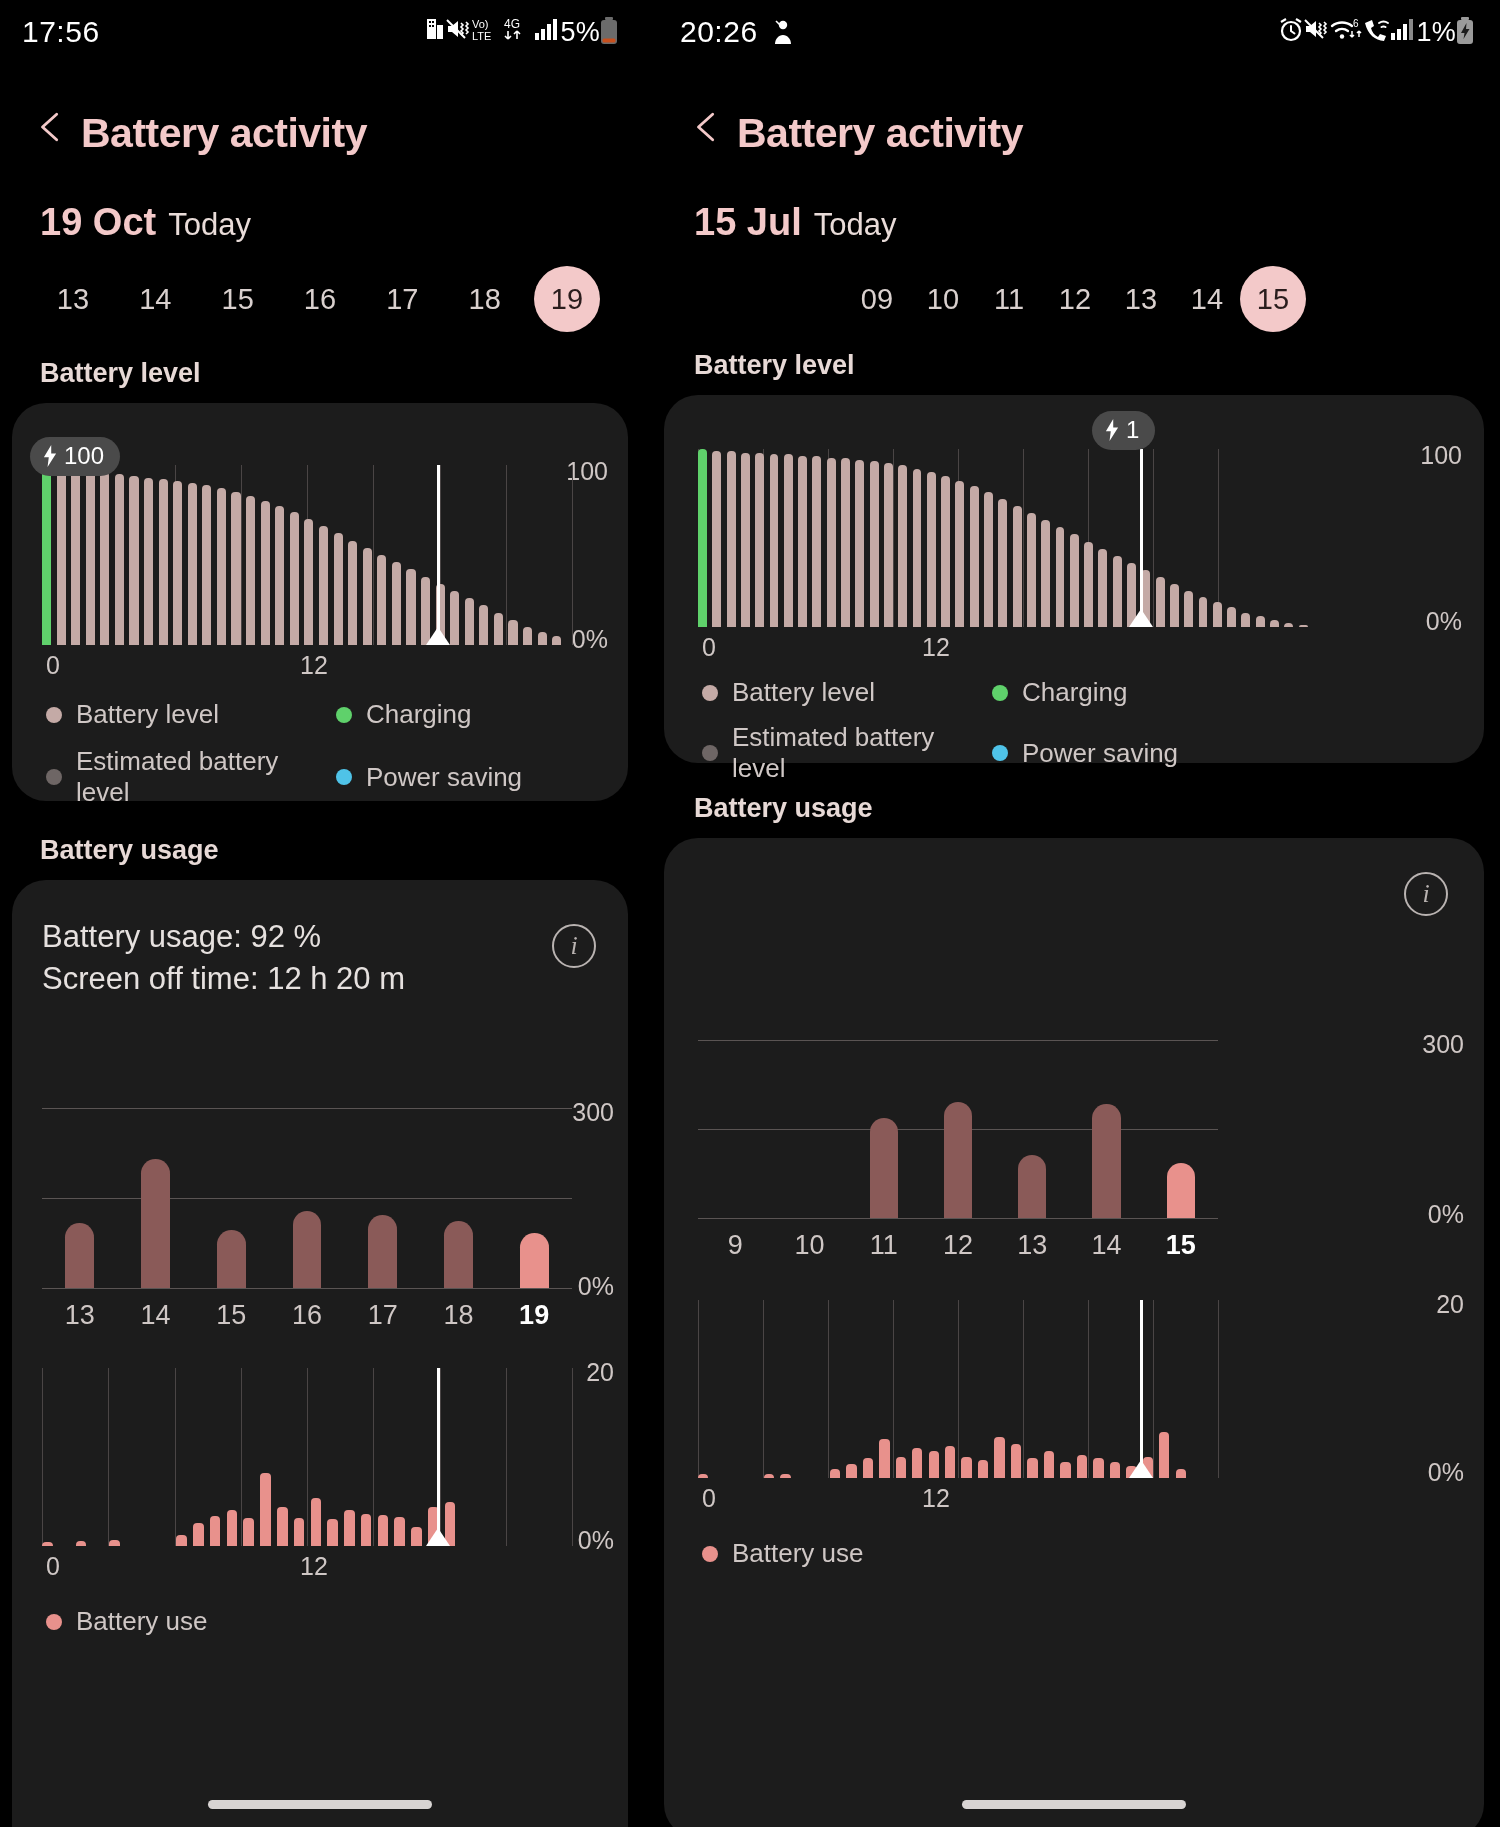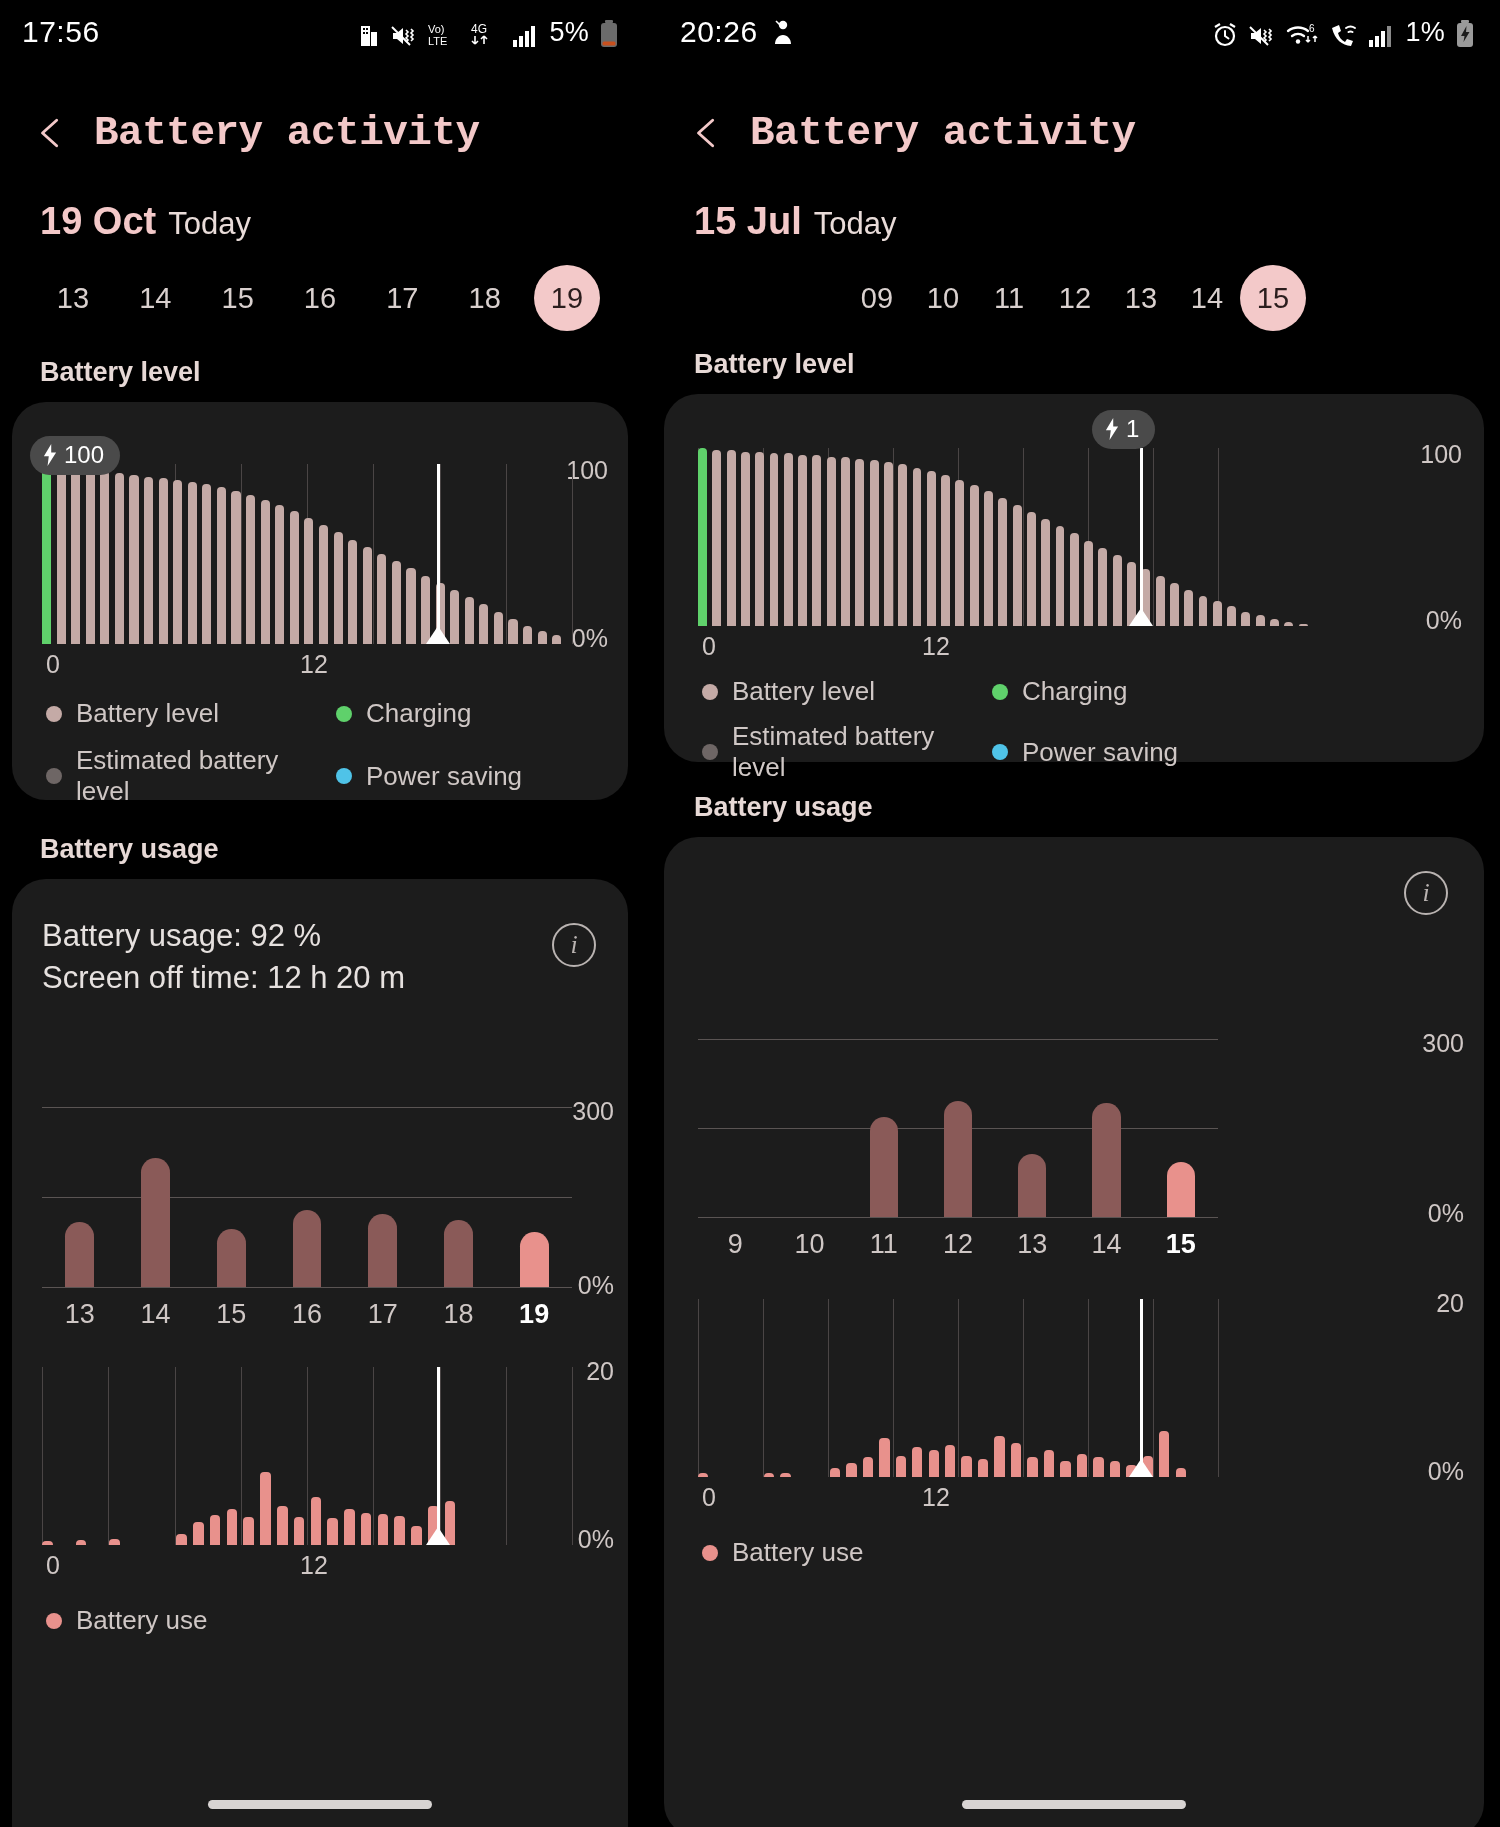--- a/index.html
+++ b/index.html
@@ -11,26 +11,26 @@
   .screens { display:flex; width:1500px; height:1827px; }
   .panel { position:relative; height:1827px; background:#000; overflow:hidden; }
   .panel.left  { width:640px; }
   .divider { width:8px; background:#000; height:1827px; }
   .panel.right { width:852px; }
 
   
   .statusbar { display:flex; align-items:center; height:64px; padding:0 22px; }
   .sb-time { color:#fff; font-size:30px; letter-spacing:.5px; }
   .sb-left-icons { display:flex; align-items:center; gap:10px; margin-left:14px; }
-  .sb-right { margin-left:auto; display:flex; align-items:flex-end; gap:11px; }
+  .sb-right { margin-left:auto; display:flex; align-items:flex-start; }
   .sb-ico { display:inline-block; fill:#fff; }
   .sb-pct { color:#fff; font-size:27px; letter-spacing:.3px; }
 
   
-  .header { display:flex; align-items:center; gap:26px; padding:46px 0 0 34px;font-family:Liberation Mono, monospace; }
+  .header { display:flex; align-items:flex-start; gap:13px; padding:46px 0 0 34px; }
   .back-chevron { width:34px; height:34px; flex:0 0 auto; }
   .page-title { color:#f3c9c9; font-weight:bold; letter-spacing:-.5px; }
   .left .page-title { font-size:41px; }
   .right .page-title { font-size:41px; }
 
   
   .date-head { display:flex; align-items:baseline; gap:12px; padding:44px 0 0 40px; }
   .date-big { color:#f3c9c9; font-weight:bold; font-size:38px; }
   .date-today { color:#e9dcd9; font-size:31px; }
 

